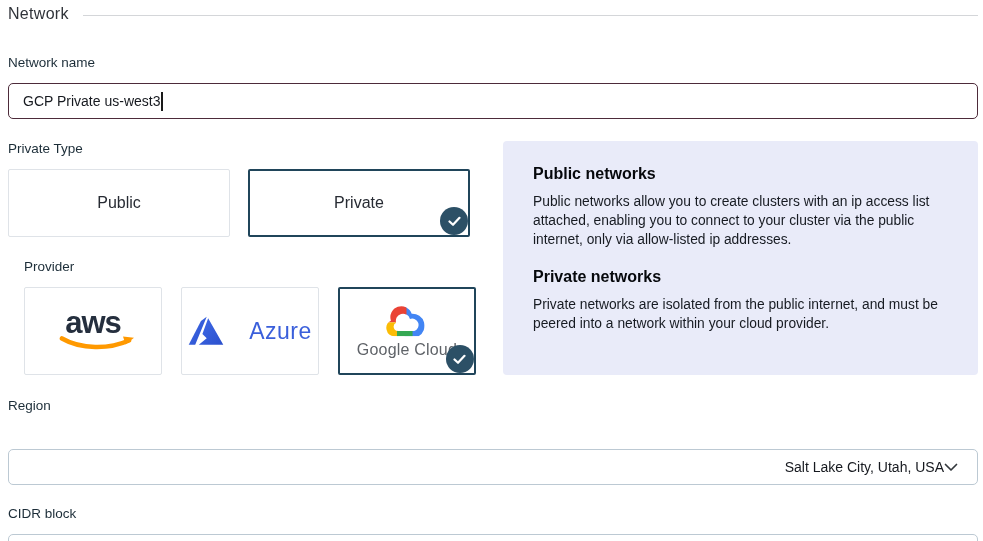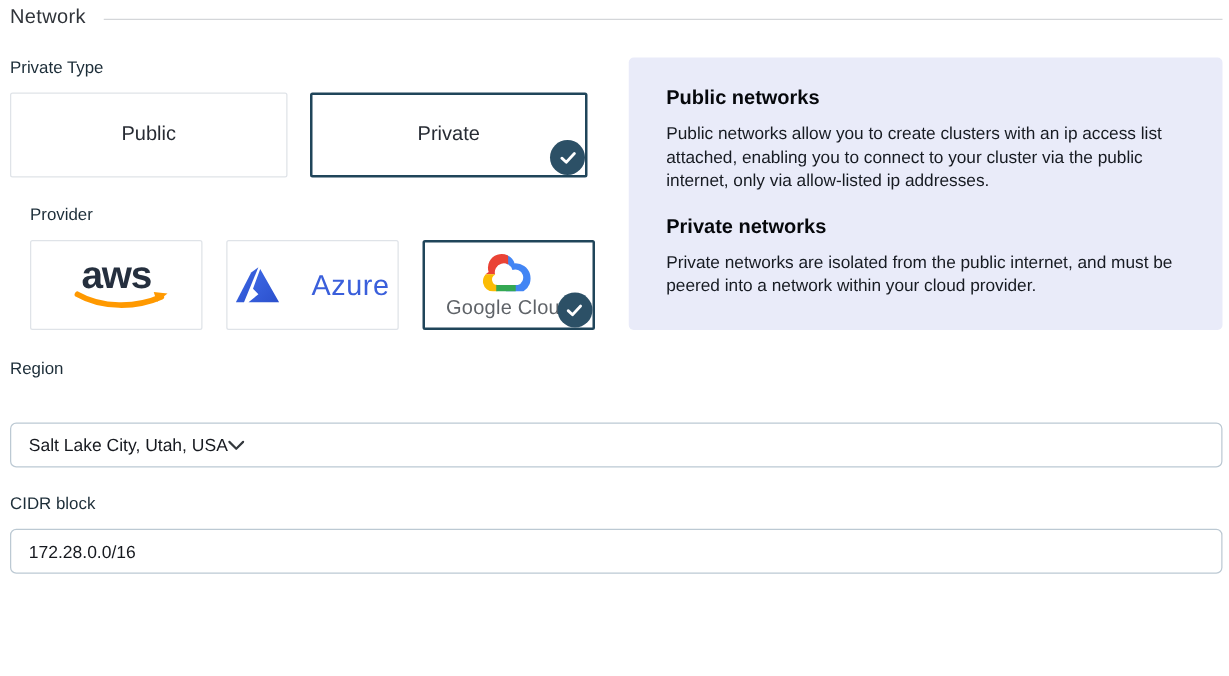--- a/index.html
+++ b/index.html
@@ -25,38 +25,38 @@
   
   .text-input {
     box-sizing: border-box; width: 100%; height: 36px;
     border: 1px solid #bcc9d3; border-radius: 5px;
     display: flex; align-items: center;
     padding: 0 14px; font-size: 14px; color: #16191f; background: #fff;
   }
   .text-input.focused { border: 1.5px solid #4d2b3a; }
   .caret { display: inline-block; width: 1.5px; height: 19px; background: #1a1a1a; margin-left: 1px; }
 
-  .select-input { justify-content: flex-start; cursor: pointer; margin-top: 36px; }
+  .select-input { justify-content: flex-end; cursor: pointer; margin-top: 36px; }
   .chevron-down { margin-right: 5px; flex-shrink: 0; }
 
   
   .row { display: flex; margin-top: 22px; }
   .left-col { width: 468px; flex-shrink: 0; margin-right: 27px; }
 
   
   .cards { display: flex; gap: 18px; }
   .opt-card {
     box-sizing: border-box; position: relative;
     border: 1px solid #dfe3e8; border-radius: 2px; background: #fff;
     display: flex; align-items: center; justify-content: center;
     cursor: pointer;
   }
   .opt-card.selected { border: 2px solid #20455a; }
   .type-card { width: 222px; height: 68px; font-size: 16px; color: #272b33; }
-  .provider-card { width: 143px; height: 72px; }
+  .provider-card { width: 143px; height: 88px; }
   .cards.provider-cards { gap: 19px; }
 
   .check-badge {
     position: absolute; bottom: 0; right: 0;
     width: 28px; height: 28px; border-radius: 50%;
     background: #2c5066;
     display: flex; align-items: center; justify-content: center;
   }
 
   
@@ -93,20 +93,27 @@
 </head>
 <body>
 
 <div class="wrap">
 
   <div class="section-header">
     <span class="section-title">Network</span>
     <div class="section-rule"></div>
   </div>
 
+  <div class="group-name">
+    <label class="field-label">Network name</label>
+    <div class="text-input focused mt13">
+      <span>GCP Private us-west3</span>
+      <span class="caret"></span>
+    </div>
+  </div>
 
   <div class="row">
 
     <div class="left-col">
 
       <div>
         <label class="field-label">Private Type</label>
         <div class="cards mt13">
 
           <div class="opt-card type-card">

